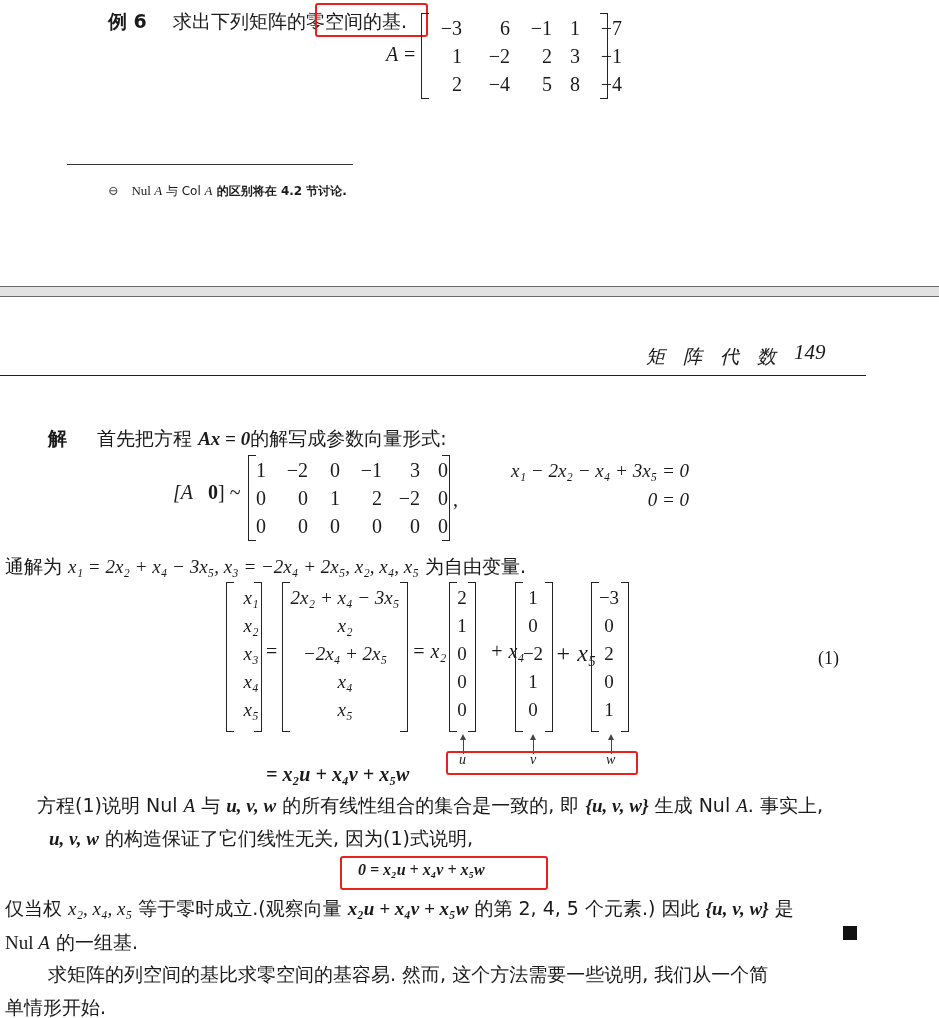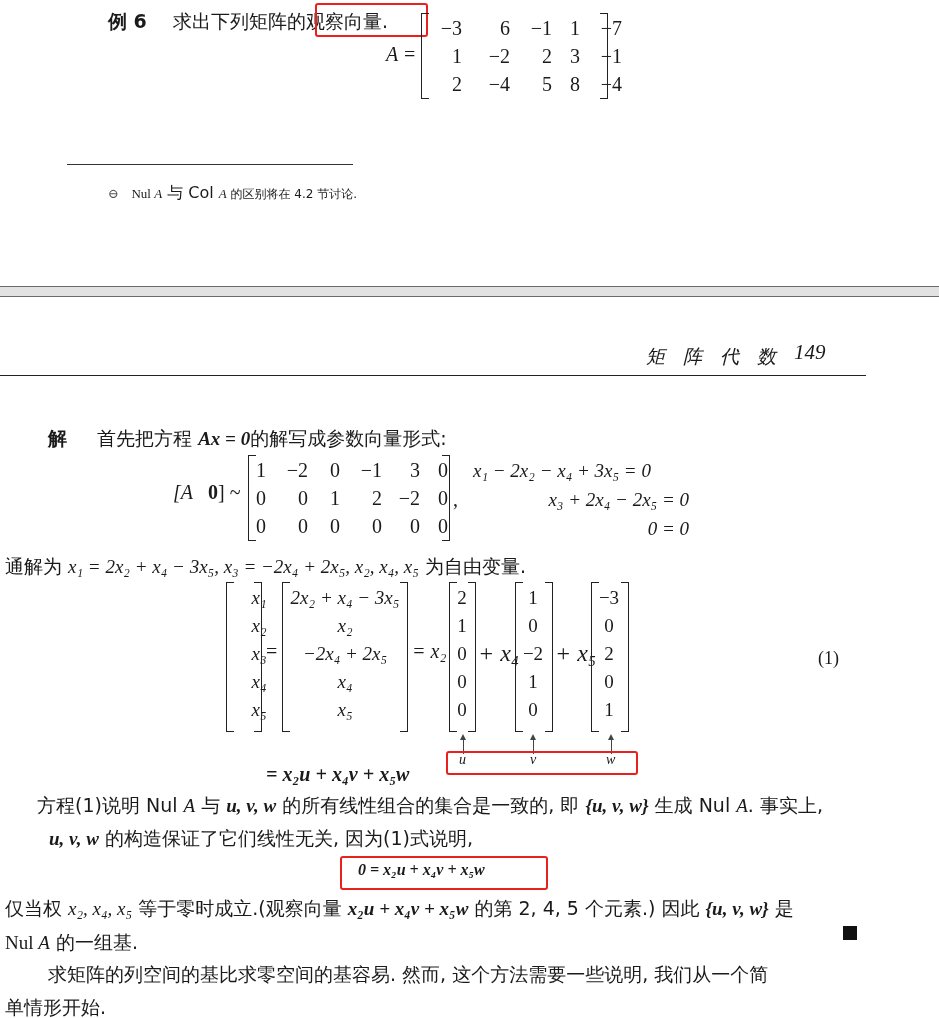--- a/index.html
+++ b/index.html
@@ -34,21 +34,21 @@
   .arrow::before { content:""; position:absolute; top:-4px; left:-3px; border-left:3.5px solid transparent; border-right:3.5px solid transparent; border-bottom:6px solid #444; }
   .qed { position:absolute; width:14px; height:14px; background:#111; }
 </style>
 </head>
 <body>
 
 <div>
   <div class="abs txt cjk" style="left:108px; top:8px; font-size:19px;">
     <span class="b">例 6</span>
     <span style="display:inline-block;width:14px;"></span>
-    <span>求出下列矩阵的</span><span>观察向量.</span>
+    <span>求出下列矩阵的</span><span>零空间的基.</span>
   </div>
   <div class="redbox" style="left:315px; top:3px; width:113px; height:34px;"></div>
 
   <div class="abs serif i" style="left:386px; top:40px; font-size:20px; line-height:28px;">A =</div>
   <div class="brk l" style="left:421px; top:13px; height:86px;"></div>
   <div class="mat" id="matA" style="left:428px; top:14px; grid-template-columns:34px 48px 42px 28px 42px; column-gap:0;">
       <div class="cell">−3</div>
       <div class="cell">6</div>
       <div class="cell">−1</div>
       <div class="cell">1</div>
@@ -63,21 +63,21 @@
       <div class="cell">5</div>
       <div class="cell">8</div>
       <div class="cell">−4</div>
     </div>
   <div class="brk r" style="left:600px; top:13px; height:86px;"></div>
 
   <div class="hr" style="left:67px; top:164px; width:286px;"></div>
   <div class="abs serif" style="left:108px; top:183px; font-size:13px;">
     <span style="font-size:13px; color:#555;">⊖</span>
     <span style="display:inline-block;width:6px;"></span>
-    <span>Nul </span><span class="i">A</span><span class="cjk" style="font-size:16px;"> 与 Col </span><span class="i">A</span><span class="cjk" style="font-size:12px;"> 的区别将在 4.2 节讨论.</span>
+    <span>Nul </span><span class="i">A</span><span class="cjk" style="font-size:12px;"> 与 Col </span><span class="i">A</span><span class="cjk" style="font-size:12px;font-weight:bold;"> 的区别将在 4.2 节讨论.</span>
   </div>
 </div>
 
 <div class="band"></div>
 
 <div>
 
   <div class="abs cjk i" style="left:646px; top:344px; font-size:19px; letter-spacing:6px;">矩 阵 代 数</div>
   <div class="abs serif i" style="left:794px; top:340px; font-size:21px;">149</div>
   <div class="hr" style="left:0; top:375px; width:866px; background:#222;"></div>
@@ -109,33 +109,32 @@
       <div class="cell">0</div>
       <div class="cell">0</div>
       <div class="cell">0</div>
       <div class="cell">0</div>
       <div class="cell">0</div>
     </div>
   <div class="brk r" style="left:442px; top:455px; height:86px;"></div>
   <div class="abs serif" style="left:453px; top:488px; font-size:20px;">,</div>
 
   <div class="abs serif i" style="left:473px; top:456px; font-size:19px; line-height:29px; width:216px; text-align:right;">
-    <div style="text-align:left;">x₁ − 2x₂        −  x₄ + 3x₅ = 0</div>
-    <div>x₃ + 2x₄ − 2x₅ = 0</div>
+    <div style="text-align:right;">x₁ − 2x₂        −  x₄ + 3x₅ = 0</div>
     <div>0 = 0</div>
   </div>
 
   <div class="abs txt" style="left:5px; top:553px;">
     <span class="cjk">通解为</span>
     <span class="serif i">x₁ = 2x₂ + x₄ − 3x₅, x₃ = −2x₄ + 2x₅, x₂, x₄, x₅</span>
     <span class="cjk">为自由变量.</span>
   </div>
 
   <div class="brk l" style="left:226px; top:582px; height:150px;"></div>
-  <div class="mat vec i" id="vecX" style="left:248px; top:584px; grid-template-columns:22px;">
+  <div class="mat vec i" id="vecX" style="left:240px; top:584px; grid-template-columns:22px;">
       <div class="cell">x₁</div>
       <div class="cell">x₂</div>
       <div class="cell">x₃</div>
       <div class="cell">x₄</div>
       <div class="cell">x₅</div>
     </div>
   <div class="brk r" style="left:254px; top:582px; height:150px;"></div>
   <div class="abs serif" style="left:266px; top:640px; font-size:20px;">=</div>
 
   <div class="brk l" style="left:282px; top:582px; height:150px;"></div>
@@ -152,21 +151,21 @@
   <div class="brk l" style="left:449px; top:582px; height:150px;"></div>
   <div class="mat vec" id="vecU" style="left:452px; top:584px; grid-template-columns:20px;">
       <div class="cell">2</div>
       <div class="cell">1</div>
       <div class="cell">0</div>
       <div class="cell">0</div>
       <div class="cell">0</div>
     </div>
   <div class="brk r" style="left:468px; top:582px; height:150px;"></div>
 
-  <div class="abs serif i" style="left:478px; top:640px; font-size:24px;">+ <span>x₄</span></div>
+  <div class="abs serif i" style="left:490px; top:640px; font-size:20px;">+ <span>x₄</span></div>
   <div class="brk l" style="left:515px; top:582px; height:150px;"></div>
   <div class="mat vec" id="vecV" style="left:519px; top:584px; grid-template-columns:28px; ">
       <div class="cell">1</div>
       <div class="cell">0</div>
       <div class="cell">−2</div>
       <div class="cell">1</div>
       <div class="cell">0</div>
     </div>
   <div class="brk r" style="left:545px; top:582px; height:150px;"></div>
 

